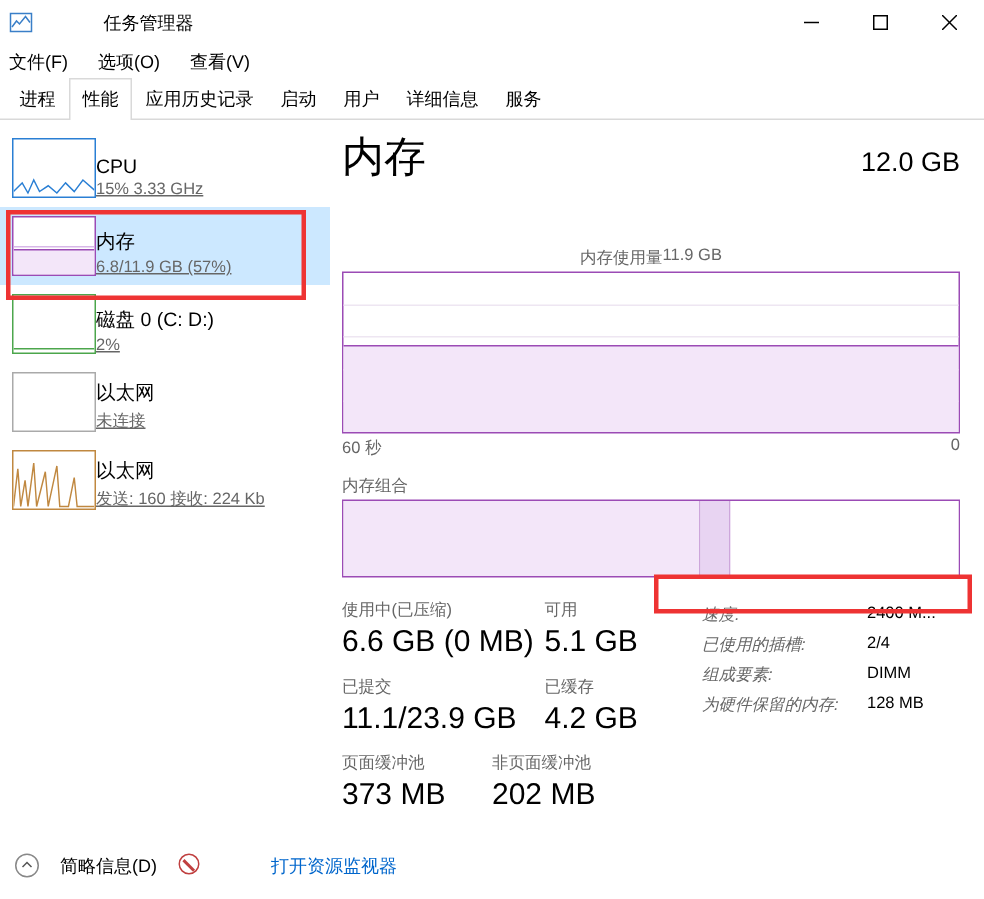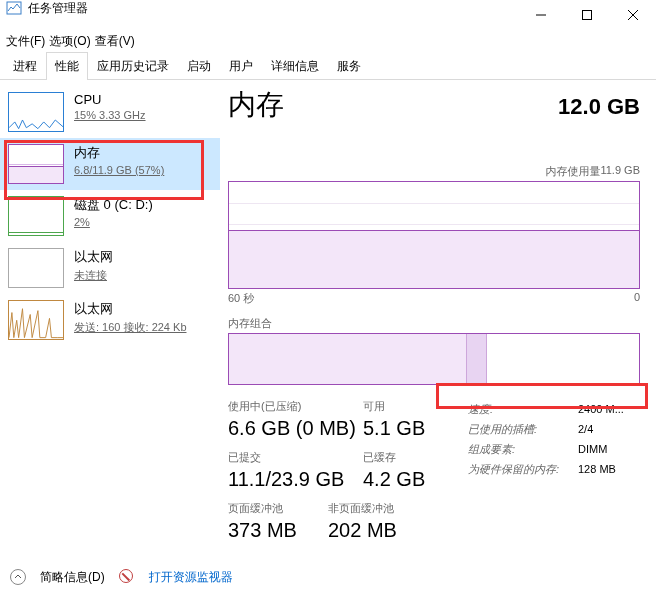--- a/index.html
+++ b/index.html
@@ -1,52 +1,52 @@
 <!DOCTYPE html>
 <html><head>
 <meta charset="utf-8">
 <style>
 * { box-sizing: border-box; margin: 0; padding: 0; font-family: "Microsoft YaHei", "Segoe UI", sans-serif; }
 body { width: 656px; height: 599px; background: #fff; font-size: 12px; color: #000; overflow: hidden; position: relative; }
 
-.titlebar { height: 30px; display: flex; padding-left: 6px; }
+.titlebar { height: 30px; display: flex; align-items: center; padding-left: 6px; gap: 41px; }
 .titlebar .icon { width: 16px; height: 16px; margin-right: 6px; display: inline-flex; align-items: center; justify-content: center; color: #3a7fc8; }
 .titlebar .caps { margin-left: auto; display: flex; }
 .cap { width: 46px; height: 30px; display: flex; align-items: center; justify-content: center; font-size: 12px; color: #000; }
 .cap svg { width: 10px; height: 10px; }
 
-.menubar { height: 22px; display: flex; align-items: center; padding-left: 6px; gap: 4px; font-size: 12px; }
+.menubar { height: 22px; display: flex; align-items: center; padding-left: 6px; gap: 20px; font-size: 12px; }
 
 .tabs { height: 28px; display: flex; align-items: flex-end; border-bottom: 1px solid #d9d9d9; padding-left: 4px; font-size: 12px; }
 .tab { padding: 5px 8px; border: 1px solid transparent; border-bottom: none; position: relative; top: 1px; }
 .tab.active { border-color: #d9d9d9; background: #fff; }
 
 .content { display: flex; height: calc(599px - 30px - 22px - 28px - 30px); }
 
 .sidebar { width: 220px; padding-top: 6px; overflow: hidden; }
-.sb-item { display: flex; padding: 6px 8px; gap: 10px; cursor: pointer; }
+.sb-item { display: flex; padding: 6px 8px; gap: 0; cursor: pointer; align-items: flex-end; }
 .sb-item.selected { background: #cce8ff; }
 .sb-thumb { width: 56px; height: 40px; border: 1px solid #999; background: #fff; flex-shrink: 0; position: relative; overflow: hidden; }
 .sb-meta .t1 { font-size: 13px; margin-bottom: 2px; }
 .sb-meta .t2 { font-size: 11px; color: #666; text-decoration: underline; }
 
 .sb-cpu-line { position: absolute; inset: 0; }
 .sb-mem-fill { position: absolute; left: 0; right: 0; top: 55%; bottom: 0; background: #f3e6f9; border-top: 1px solid #9b4bb5; }
 .sb-mem-mid { position: absolute; left: 0; right: 0; top: 50%; height: 1px; background: #d8b8e8; }
 .sb-disk-line { position: absolute; left: 0; right: 0; bottom: 2px; height: 1px; background: #4ca64c; }
 .sb-eth-graph { position: absolute; inset: 0; }
 
 .red-box { position: absolute; border: 3px solid #e33; pointer-events: none; }
 
 .main { flex: 1; padding: 6px 16px 6px 8px; }
 .hdr { display: flex; align-items: baseline; justify-content: space-between; margin-bottom: 8px; }
 .hdr h1 { font-size: 28px; font-weight: 400; }
-.hdr .cap-val { font-size: 22px; font-weight: bold; }
-
-.graph-label-row { display: flex; justify-content: flex-end; font-size: 11px; color: #666; margin-bottom: 2px; margin-top: 40px; }
+.hdr .cap-val { font-size: 18px; }
+
+.graph-label-row { display: flex; justify-content: center; font-size: 11px; color: #666; margin-bottom: 2px; margin-top: 40px; }
 .big-graph { height: 108px; border: 1px solid #9b4bb5; background: #fff; position: relative; margin-bottom: 2px; }
 .big-graph .grid-h { position: absolute; left: 0; right: 0; height: 1px; background: #eee6f2; }
 .big-graph .fill { position: absolute; left: 0; right: 0; bottom: 0; top: 45%; background: #f3e6f9; border-top: 1px solid #9b4bb5; }
 .axis-row { display: flex; justify-content: space-between; font-size: 11px; color: #666; margin-bottom: 10px; }
 
 .comp-label { font-size: 11px; color: #666; margin-bottom: 2px; }
 .comp-graph { height: 52px; border: 1px solid #9b4bb5; background: #fff; position: relative; margin-bottom: 14px; }
 .comp-seg { position: absolute; top: 0; bottom: 0; border-right: 1px solid #cda6db; }
 
 .stats { display: flex; gap: 0; }
@@ -56,21 +56,21 @@
 .stat-label { font-size: 11px; color: #666; margin-bottom: 3px; }
 .stat-value { font-size: 20px; font-weight: 400; }
 
 .stats-right { flex: 1; padding-left: 10px; }
 .info-line { display: flex; font-size: 11px; color: #666; height: 20px; align-items: center; }
 .info-line .k { width: 110px; font-style: italic; }
 .info-line .v { color: #000; }
 
 .footer { height: 30px; display: flex; align-items: flex-start; padding-left: 10px; gap: 14px; font-size: 12px; }
 .footer .icon-circ { width: 16px; height: 16px; border: 1px solid #888; border-radius: 50%; display: inline-flex; align-items: center; justify-content: center; font-size: 10px; }
-.footer a { color: #0066cc; text-decoration: none; }
+.footer a { color: #0066cc; text-decoration: none; margin-left: 32px; }
 .footer .no-icon { width: 14px; height: 14px; border: 1.5px solid #c04040; border-radius: 50%; position: relative; display:inline-block; vertical-align: middle; margin-right: 2px; }
 .footer .no-icon::after { content: ""; position: absolute; left: 1px; right: 1px; top: 50%; height: 1.5px; background: #c04040; transform: rotate(45deg); }
 </style>
 </head>
 <body>
 
 <div class="titlebar">
   <span class="icon">
     <svg viewBox="0 0 16 16">
         <rect x="1" y="2" width="14" height="12" fill="none" stroke="#3a7fc8"></rect>

